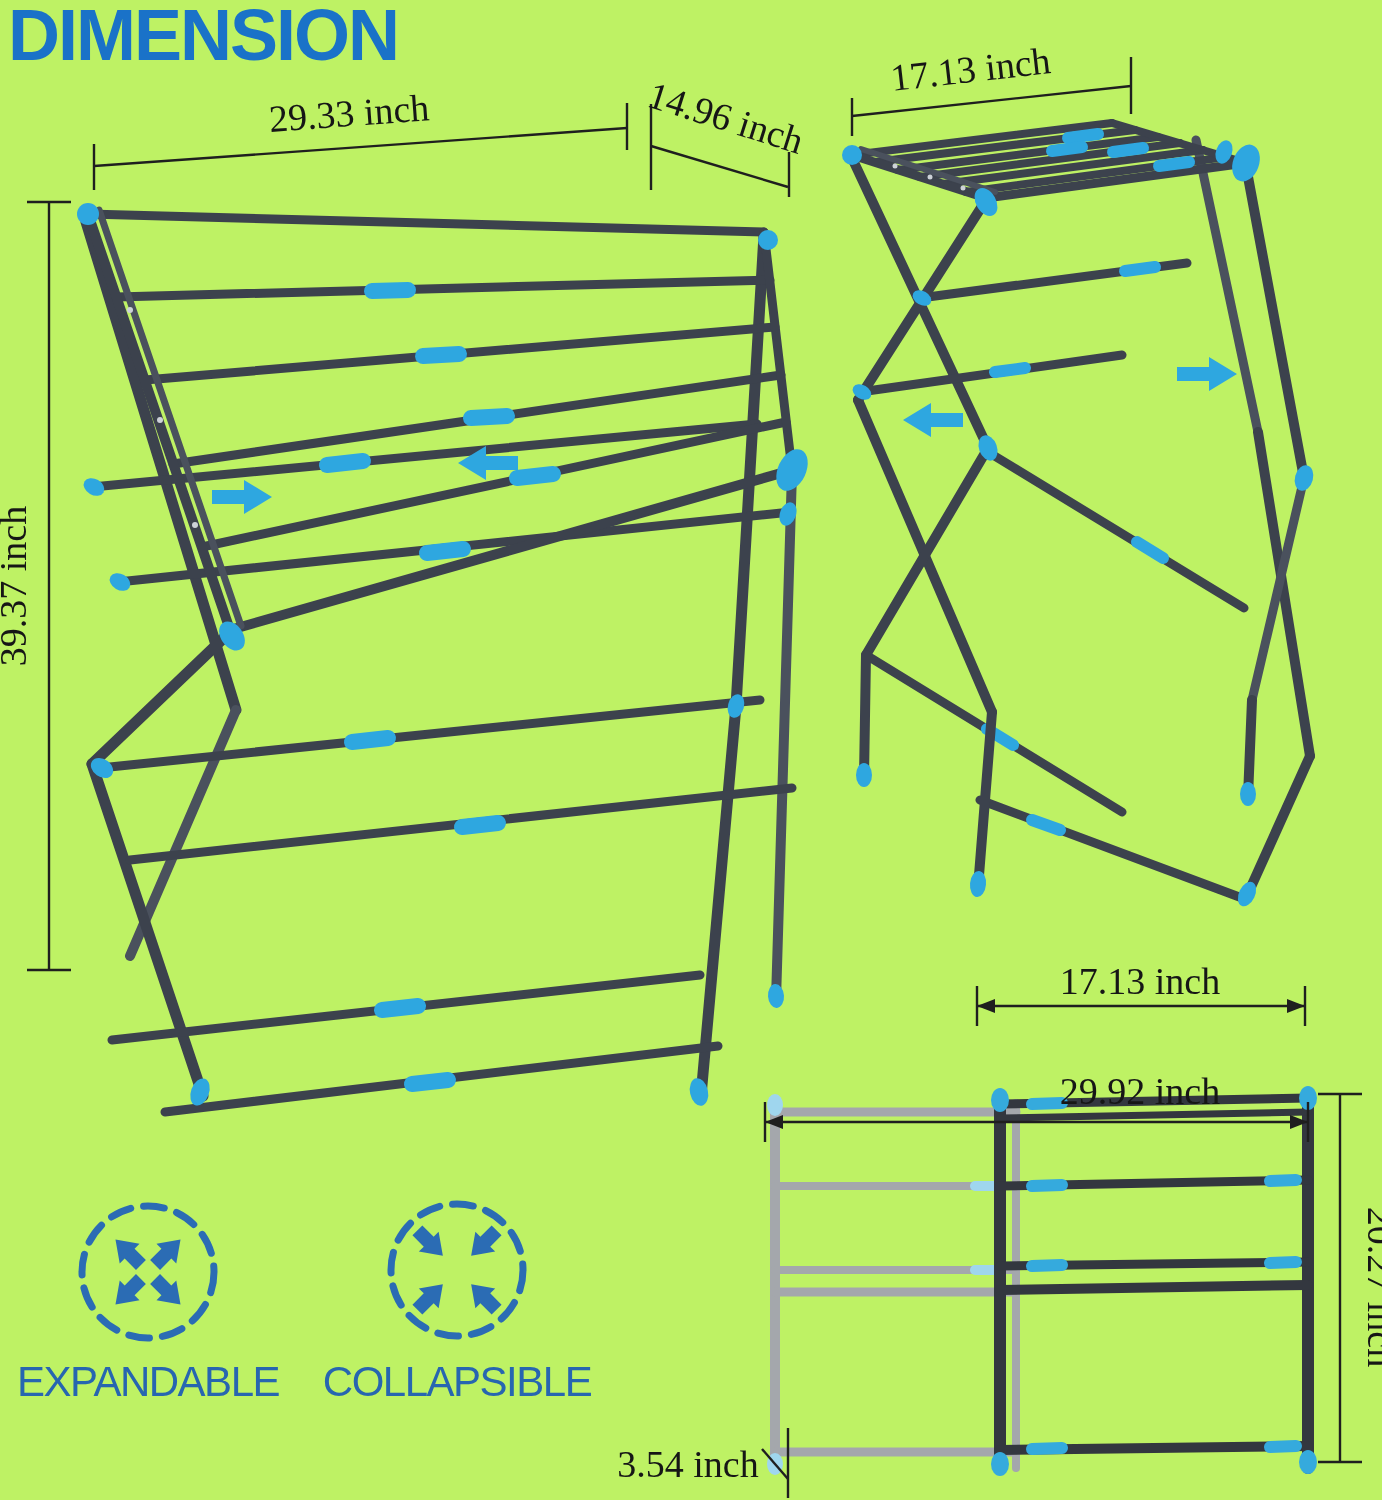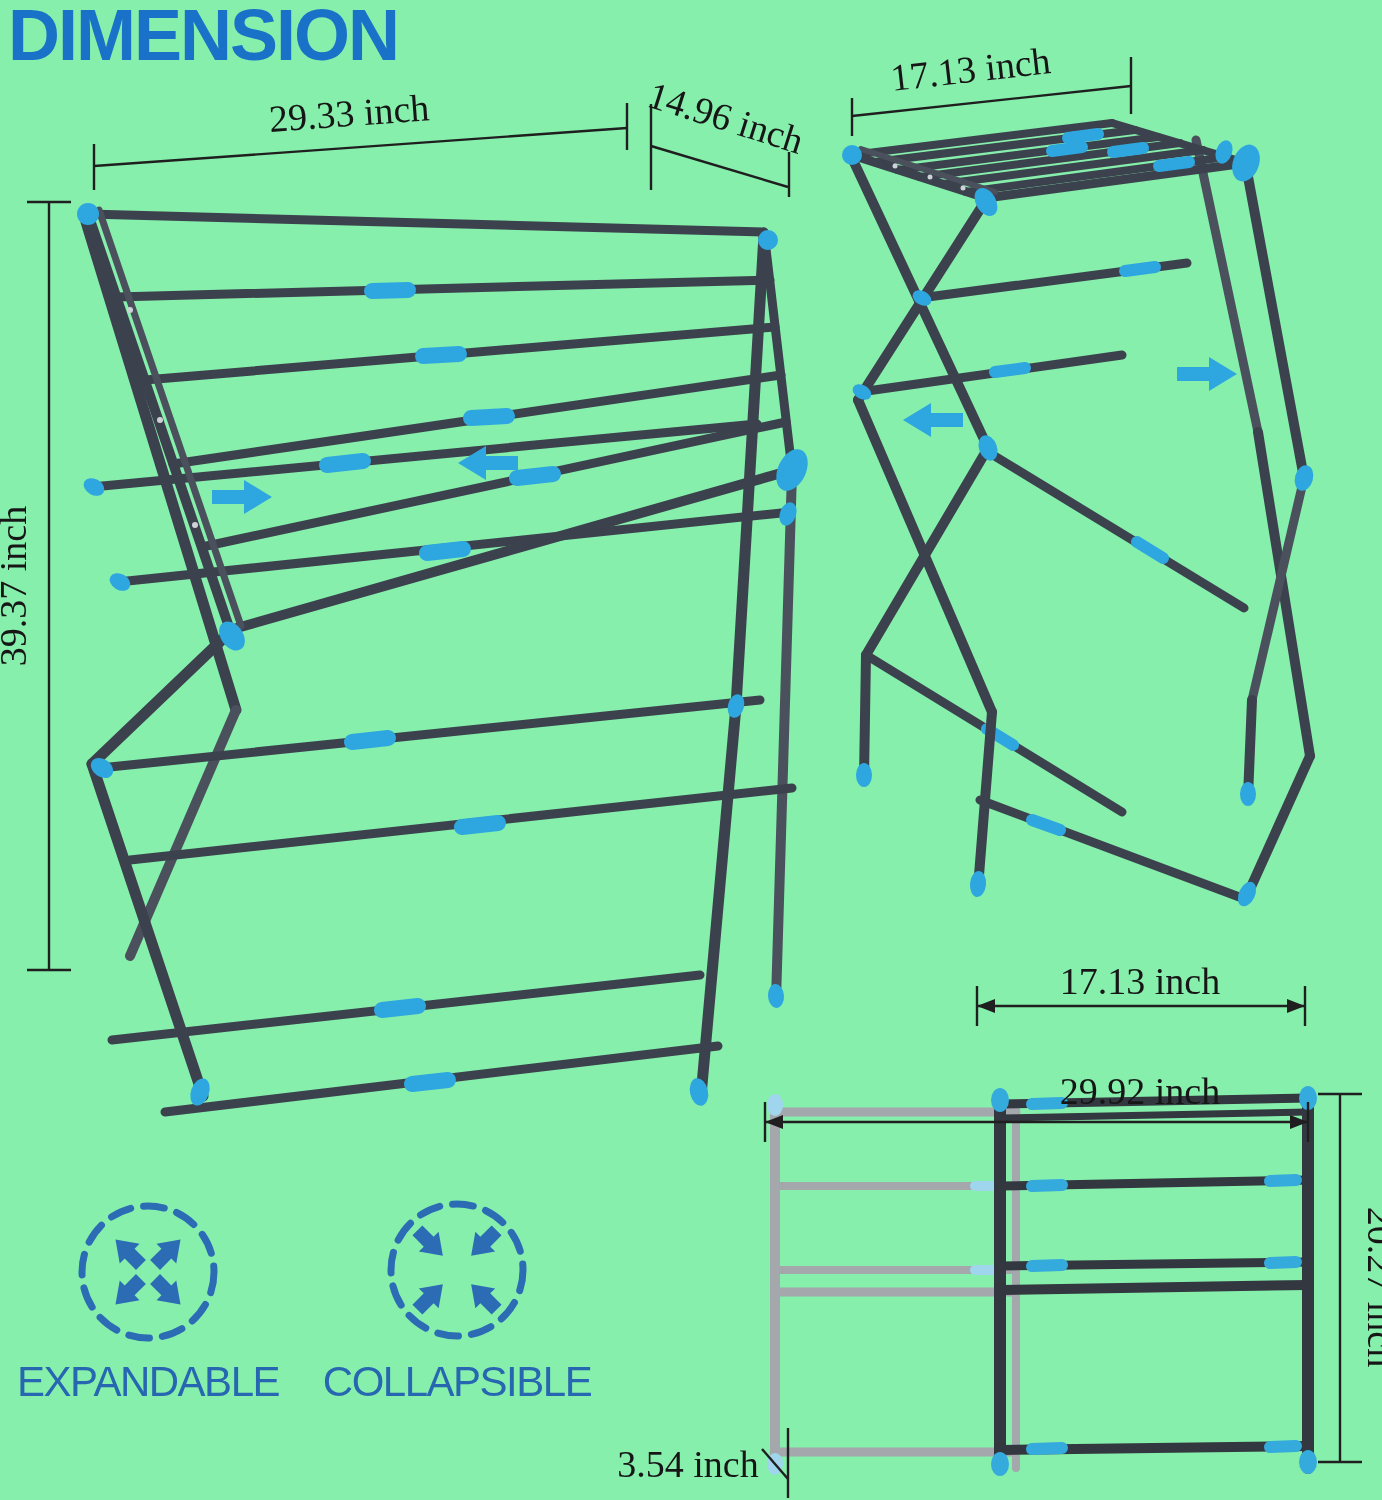--- a/index.html
+++ b/index.html
@@ -1,16 +1,16 @@
 <!DOCTYPE html>
 <html><head>
 <meta charset="utf-8">
 <style>
   html,body { margin:0; padding:0; background:#ffffff; }
-  .canvas { position:relative; width:1382px; height:1500px; background:#86efac; overflow:hidden;
+  .canvas { position:relative; width:1382px; height:1500px; background:#bef264; overflow:hidden;
             font-family:"Liberation Sans", sans-serif; }
   svg { position:absolute; left:0; top:0; }
   .title-text { font-family:"Liberation Sans", sans-serif; font-weight:800; font-size:72px;
                 letter-spacing:-2px; fill:#1a72c8; }
   .dim-label { font-family:"Liberation Serif", serif; font-size:38px; fill:#161616; }
   .feat-label { font-family:"Liberation Sans", sans-serif; font-size:42px; letter-spacing:-1.5px;
                 fill:#2766b0; }
   .dimline { stroke:#1f1f1f; stroke-width:2.4; fill:none; }
   .dimhead { fill:#1f1f1f; }
   .bar  { stroke:#3c424d; stroke-linecap:round; fill:none; }

